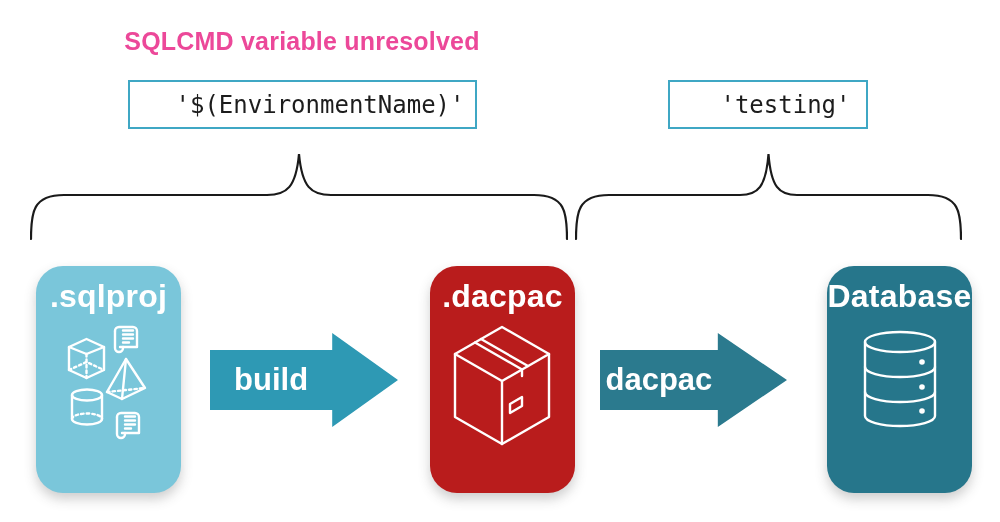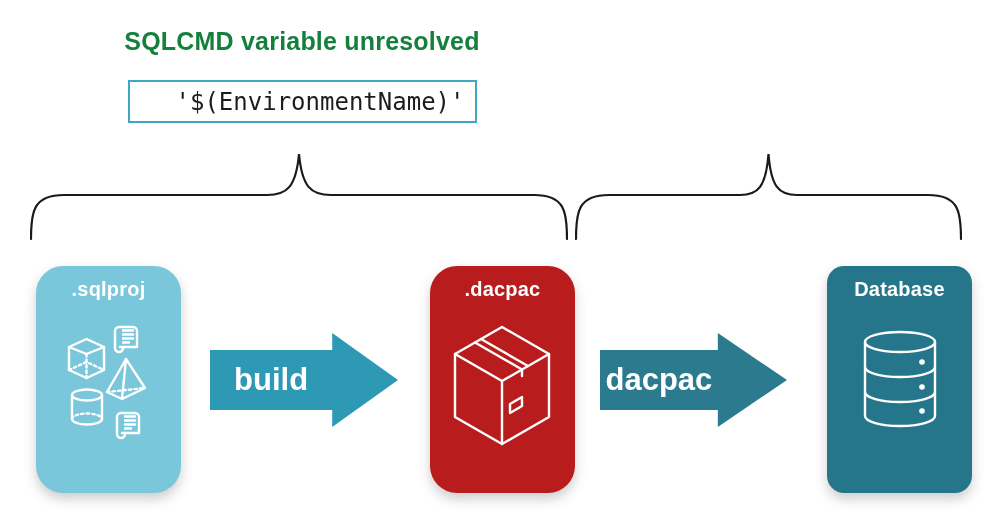--- a/index.html
+++ b/index.html
@@ -2,43 +2,43 @@
 <html><head>
 <meta charset="utf-8">
 <style>
   html,body{margin:0;padding:0;background:#ffffff;}
   #stage{
     position:relative;width:1000px;height:522px;background:#ffffff;
     font-family:"Liberation Sans",sans-serif;overflow:hidden;
   }
   .heading{
     position:absolute;top:27px;width:400px;text-align:center;
-    font-size:25px;font-weight:bold;color:#15803d;letter-spacing:.2px;
+    font-size:25px;font-weight:bold;color:#ec4899;letter-spacing:.2px;
   }
   #heading-left{left:102px;}
   #heading-right{left:568px;}
   .code-box{
-    position:absolute;top:80px;height:43px;box-sizing:border-box;
+    position:absolute;top:80px;height:49px;box-sizing:border-box;
     border:2px solid #3fa7c4;background:#ffffff;
     display:flex;align-items:center;justify-content:center;
     font-family:"DejaVu Sans Mono",monospace;font-size:24px;color:#1c1c1c;padding-left:35px;
   }
   #code-left{left:128px;width:349px;}
   #code-right{left:668px;width:200px;}
   .brace{position:absolute;top:152px;}
   .node{
     position:absolute;top:266px;width:145px;height:227px;border-radius:27px;
     box-shadow:0 6px 12px rgba(60,60,60,.25);
   }
   #node-sqlproj{left:36px;background:#7ac6da;}
   #node-dacpac{left:430px;background:#b91c1c;}
-  #node-database{left:827px;background:#26768b;border-radius:17px;}
+  #node-database{left:827px;background:#26768b;}
   .node-title{
     position:absolute;top:12px;left:0;width:100%;text-align:center;
-    font-size:20px;font-weight:bold;color:#ffffff;letter-spacing:.2px;
+    font-size:32px;font-weight:bold;color:#ffffff;letter-spacing:.2px;
   }
   .node-icon{position:absolute;}
   #sqlproj-icon{left:29px;top:53px;}
   #dacpac-icon{left:20px;top:58px;}
   #database-icon{left:35px;top:64px;}
   .arrow{
     position:absolute;top:333px;height:94px;
   }
   .arrow-shape{position:absolute;left:0;top:0;width:100%;height:100%;}
   #arrow-build{left:210px;width:188px;text-align:right;}
@@ -65,20 +65,23 @@
 </style>
 </head>
 <body>
 
 <div id="stage">
 
   <div class="heading" id="heading-left">SQLCMD variable unresolved</div>
 
   <div class="code-box" id="code-left">
     <span>'$(EnvironmentName)'</span>
+  </div>
+  <div class="code-box" id="code-right">
+    <span>'testing'</span>
   </div>
 
   <svg class="brace" style="left:30px" width="538" height="90" viewBox="0 0 538 90">
     <path class="brace-path" d="M1,87 C1,60 3,43 34,43 L237,43 C257,43 266,35 269,2 C272,35 281,43 301,43 L504,43 C535,43 537,60 537,87"></path>
   </svg>
   <svg class="brace" style="left:575px" width="387" height="90" viewBox="0 0 387 90">
     <path class="brace-path" d="M1,87 C1,60 3,43 34,43 L165,43 C183,43 191,35 193.5,2 C196,35 204,43 222,43 L353,43 C384,43 386,60 386,87"></path>
   </svg>
 
   <div class="node" id="node-sqlproj">

